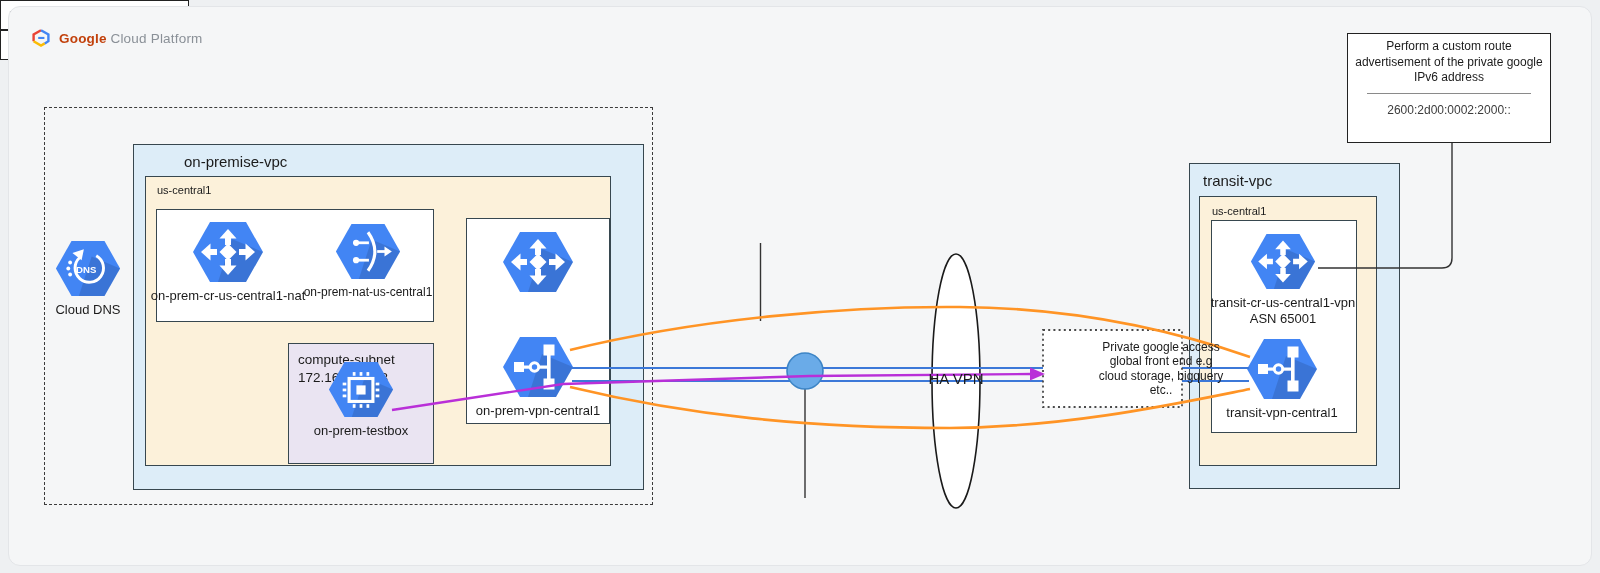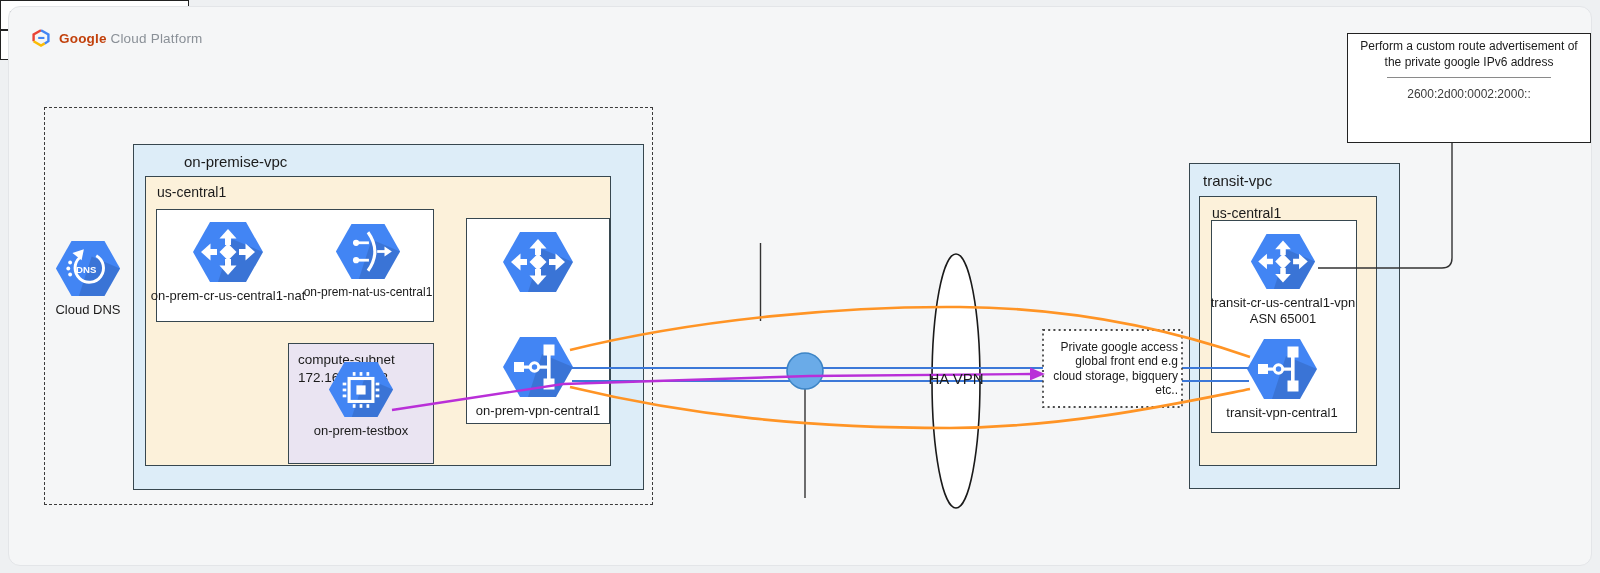--- a/index.html
+++ b/index.html
@@ -21,45 +21,45 @@
   .vpcbox    { background:#ddedf8; border:1.4px solid #37474f; }
   .regionbox { background:#fcf1da; border:1.2px solid #37474f; }
   .whitebox  { background:#ffffff; border:1.2px solid #37474f; }
   .subnetbox { background:#eae4f2; border:1.2px solid #37474f; }
   .labelbox  { background:#ffffff; border:1.2px solid #222; display:flex;
                align-items:center; justify-content:center; font-size:13px; z-index:4; }
 
   .title-sim { position:absolute; left:44px; top:110px; width:609px; text-align:center;
                font-size:14px; z-index:2; }
   .lbl-vpc { position:absolute; font-size:15px; z-index:2; }
-  .lbl-region { position:absolute; font-size:14px; z-index:2; }
+  .lbl-region { position:absolute; font-size:11px; z-index:2; }
 
   
   .node { position:absolute; display:flex; flex-direction:column; align-items:center;
           gap:5px; z-index:3; }
   .node .cap { font-size:13px; white-space:nowrap; text-align:center; line-height:1.25; }
   .cap-sm { font-size:12px !important; }
   .hex { width:72px; height:62px; display:block; }
   .hex-sm { width:66px; height:57px; }
 
   .subnet-text { position:absolute; left:298px; top:351px; font-size:13.5px; line-height:1.3; z-index:2; }
 
   
   #wires { position:absolute; left:0; top:0; width:1600px; height:573px; z-index:5;
            pointer-events:none; }
 
   
   .havpn-text { position:absolute; left:926px; top:370px; width:60px; text-align:center;
                 font-size:15px; z-index:6; }
-  .pga-text { position:absolute; left:1044px; top:333px; width:134px; height:71px;
-              display:flex; align-items:center; justify-content:center; text-align:right;
+  .pga-text { position:absolute; left:1094px; top:333px; width:134px; height:71px;
+              display:flex; align-items:center; justify-content:center; text-align:center;
               font-size:12px; line-height:1.2; z-index:6; }
 
   
-  .annot { position:absolute; left:1347px; top:33px; width:244px; height:110px;
+  .annot { position:absolute; left:1347px; top:33px; width:204px; height:110px;
            background:#fff; border:1.2px solid #222; z-index:4; padding:5px 4px;
            display:flex; flex-direction:column; align-items:center; }
   .annot .note { font-size:12px; text-align:center; line-height:1.3; }
   .annot .divider { width:164px; border-top:1px solid #8a8a8a; margin:7px 0 9px 0; }
   .annot .addr { font-size:12px; color:#3c3c3c; text-align:center; }
 </style>
 </head>
 <body>
 
 <svg width="0" height="0" style="position:absolute">

